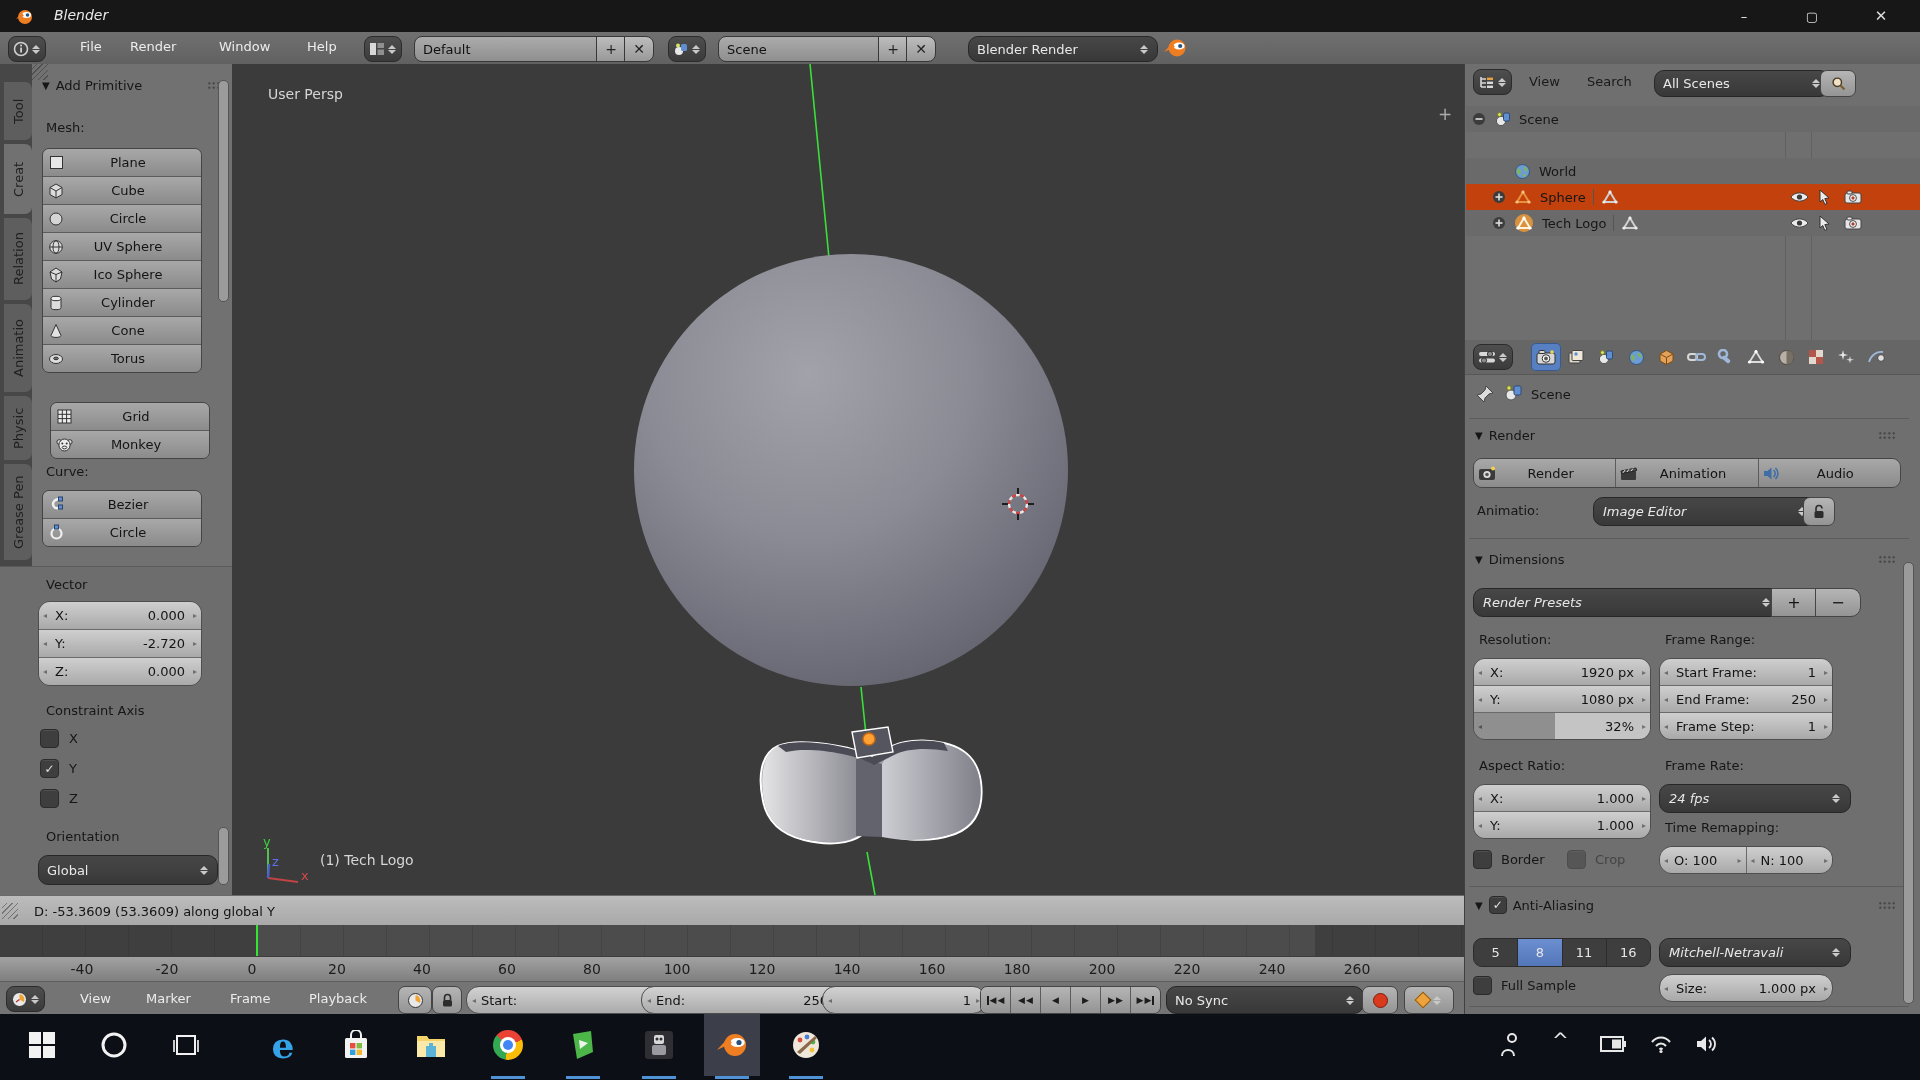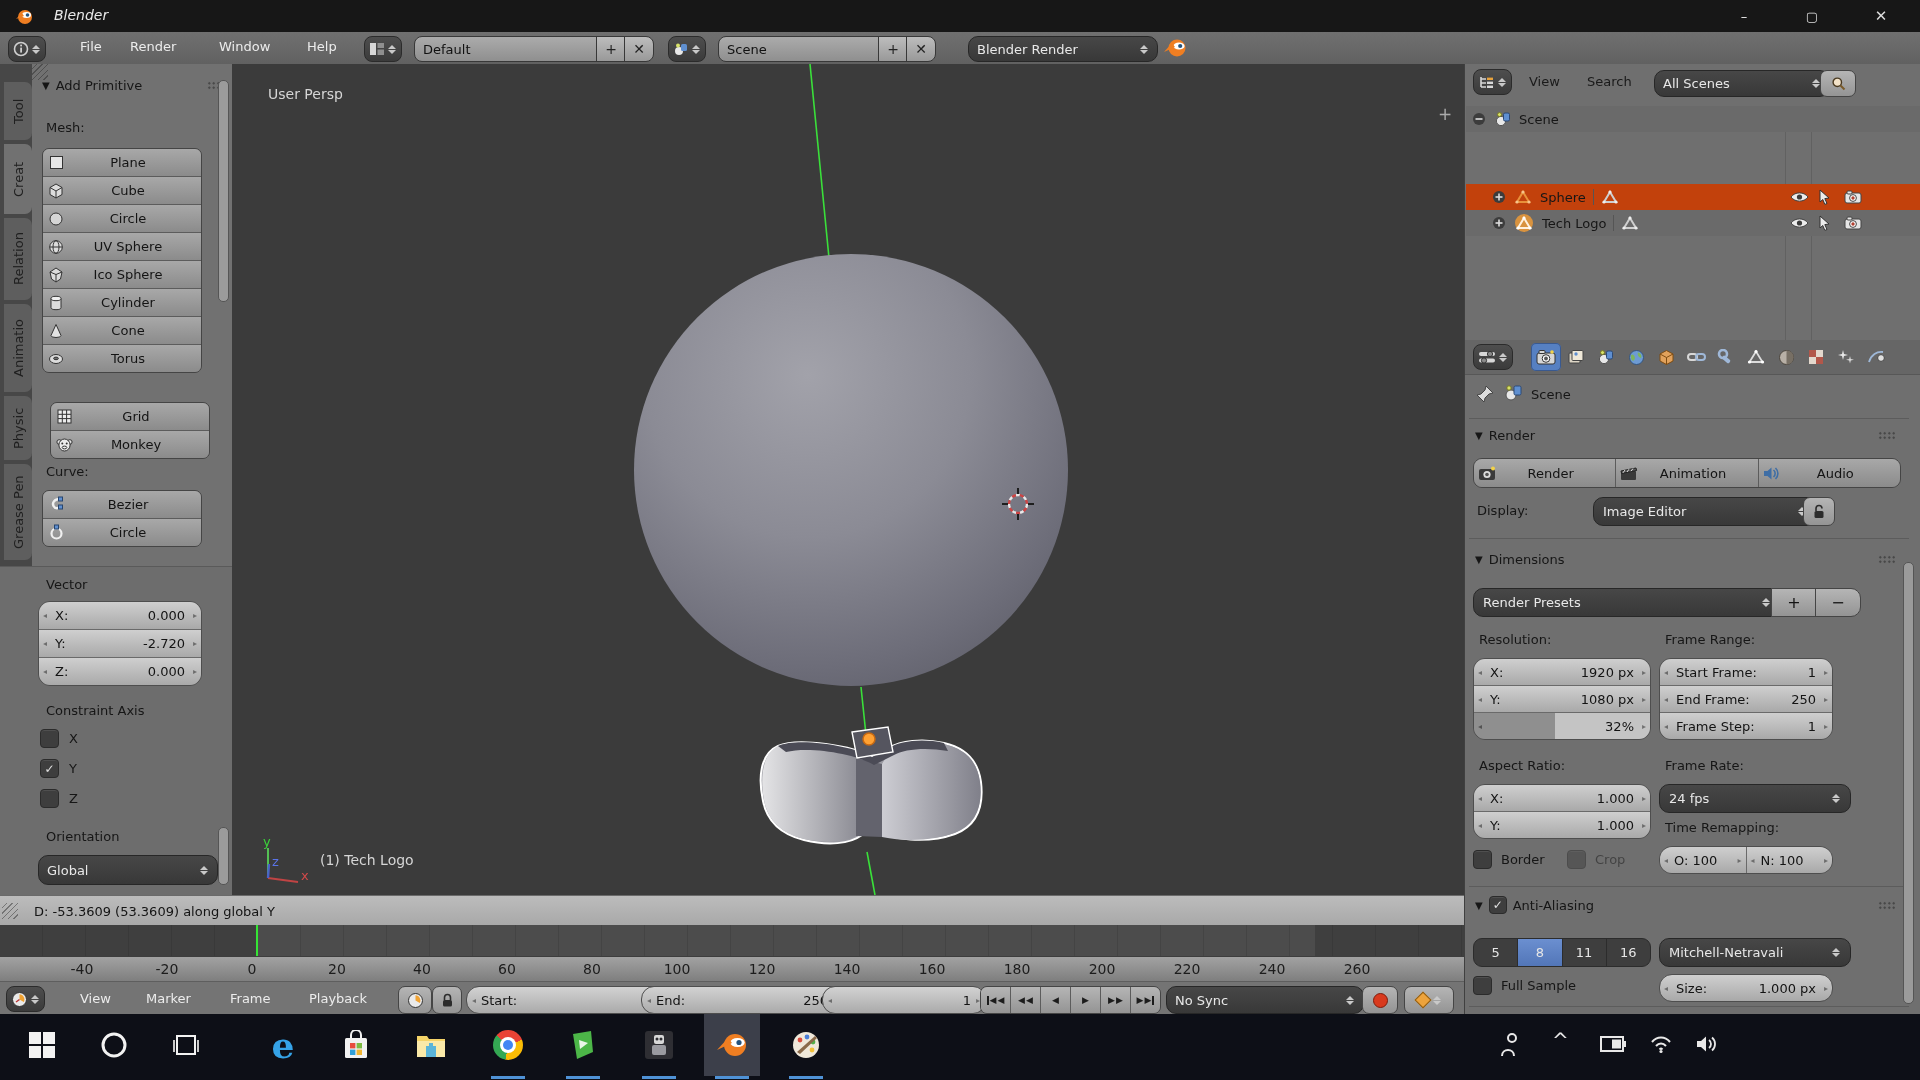--- a/index.html
+++ b/index.html
@@ -78,21 +78,21 @@
   #outliner{left:1464px;top:64px;width:456px;height:276px;background:#6f6f6f;border-left:1px solid #404040;}
   .orow{position:absolute;left:1px;width:454px;height:26px;display:flex;align-items:center;color:#161616;}
   .colline{position:absolute;top:42px;width:1px;height:276px;background:#616161;}
   .sep{width:1px;height:16px;background:#555;margin:0 7px;}
   #props{left:1464px;top:340px;width:456px;height:674px;background:#6f6f6f;border-left:1px solid #404040;}
   #props_header{position:absolute;left:0;top:0;width:456px;height:34px;background:#666;border-bottom:1px solid #575757;}
   .ptab{width:30px;height:28px;display:flex;align-items:center;justify-content:center;border-radius:5px;}
   .ptab.active{background:#5680c2;box-shadow:inset 0 0 0 1px #39598f;}
   .label{position:absolute;color:#161616;}
   .stack{position:absolute;border:1px solid #4e4e4e;border-radius:12px;overflow:hidden;}
-  .propdd{position:absolute;height:27px;background:linear-gradient(#474747,#383838);border:1px solid #272727;border-radius:10px;color:#e8e8e8;display:flex;align-items:center;padding:0 9px;}
+  .propdd{position:absolute;height:27px;background:linear-gradient(#474747,#383838);border:1px solid #272727;border-radius:10px;color:#e8e8e8;display:flex;align-items:center;padding:0 9px;font-style:italic;}
   .seg{position:absolute;height:27px;display:flex;border:1px solid #2c2c2c;border-radius:9px;overflow:hidden;background:#3e3e3e;}
   .seg div{flex:1;display:flex;align-items:center;justify-content:center;color:#e6e6e6;border-left:1px solid #2c2c2c;}
   .seg div:first-child{border-left:none;}
   .seg .sel{background:linear-gradient(#6b8fd0,#5276b8);}
   .hline{position:absolute;height:1px;background:#5c5c5c;}
 
   
   #taskbar{left:0;top:1014px;width:1920px;height:66px;background:#0d0f17;}
   .tbslot{position:absolute;top:0;width:56px;height:62px;display:flex;align-items:center;justify-content:center;}
   .runline{position:absolute;top:62px;height:3px;width:34px;background:#4f92d6;}
@@ -564,20 +564,27 @@
           <circle cx="7" cy="7" r="6" fill="#3c3c3c"></circle>
           <rect x="3.5" y="6.2" width="7" height="1.6" fill="#dcdcdc"></rect>
         </svg>
       <svg style="margin-left:8px" width="18" height="16" viewBox="0 0 18 16">
           <circle cx="7" cy="10" r="4.6" fill="#e8e8e8" stroke="#555"></circle>
           <rect x="9.5" y="2" width="6" height="8" rx="1.5" fill="#5f8fd0" stroke="#2c4a77"></rect>
           <circle cx="5.5" cy="3.6" r="2" fill="#d8e26a" stroke="#777723"></circle>
         </svg>
       <span style="margin-left:7px">Scene</span>
     </div>
+    <div class="orow" style="top:94px;background:#6a6a6a">
+      <svg style="margin-left:48px" width="17" height="17" viewBox="0 0 17 17">
+          <circle cx="8.5" cy="8.5" r="7" fill="#6d9bd4" stroke="#35557e"></circle>
+          <path d="M3,6 C5,4 8,8 6.5,10.5 C5,13 3.5,11 3,9 Z M10,3.5 C13,4 14,7 13,9 C11,8.5 9,6 10,3.5 Z M9,11 C11,10.5 13,12 11.5,13.5 C10,15 8.5,13 9,11 Z" fill="#7db55f"></path>
+        </svg>
+      <span style="margin-left:8px">World</span>
+    </div>
     <div class="orow" style="top:120px;background:#c2410c">
       <svg style="margin-left:26px" width="14" height="14" viewBox="0 0 14 14">
           <circle cx="7" cy="7" r="6" fill="#3c3c3c"></circle>
           <rect x="3.5" y="6.2" width="7" height="1.6" fill="#dcdcdc"></rect>
           <rect x="6.2" y="3.5" width="1.6" height="7" fill="#dcdcdc"></rect>
         </svg>
       <svg style="margin-left:8px" width="18" height="16" viewBox="0 0 18 16">
           <path d="M9,3 L15,13 L3,13 Z" fill="none" stroke="#e8913a" stroke-width="2"></path>
           <circle cx="9" cy="3" r="1.6" fill="#f6c38a"></circle>
           <circle cx="15" cy="13" r="1.6" fill="#f6c38a"></circle>
@@ -782,21 +789,21 @@
       <div class="tbtn" style="flex:1;height:28px;border-top:none">
         <span class="ic">
             <svg width="17" height="15" viewBox="0 0 17 15">
               <path d="M1,5 H4.5 L8.5,1.5 V13.5 L4.5,10 H1 Z" fill="#3f6ea5"></path>
               <path d="M10.5,4 A4.5,4.5 0 0 1 10.5,11 M12.5,2 A7.5,7.5 0 0 1 12.5,13" fill="none" stroke="#3f6ea5" stroke-width="1.6"></path>
             </svg>
           </span>
         <span class="lb">Audio</span>
       </div>
     </div>
-    <span class="label" style="left:12px;top:163px">Display:</span>
+    <span class="label" style="left:12px;top:163px">Animatio:</span>
     <div class="propdd" style="left:128px;top:157px;width:204px">
       <span>Image Editor</span>
       <span class="ud" style="margin-left:auto">
           <i class="up"></i>
           <i class="dn"></i>
         </span>
     </div>
     <div class="smallbtn" style="left:338px;top:157px;width:30px;height:27px">
       <svg width="14" height="16" viewBox="0 0 14 16">
           <path d="M4,7 V4.5 A3,3 0 0 1 10,4.5" fill="none" stroke="#2c2c2c" stroke-width="1.6"></path>

